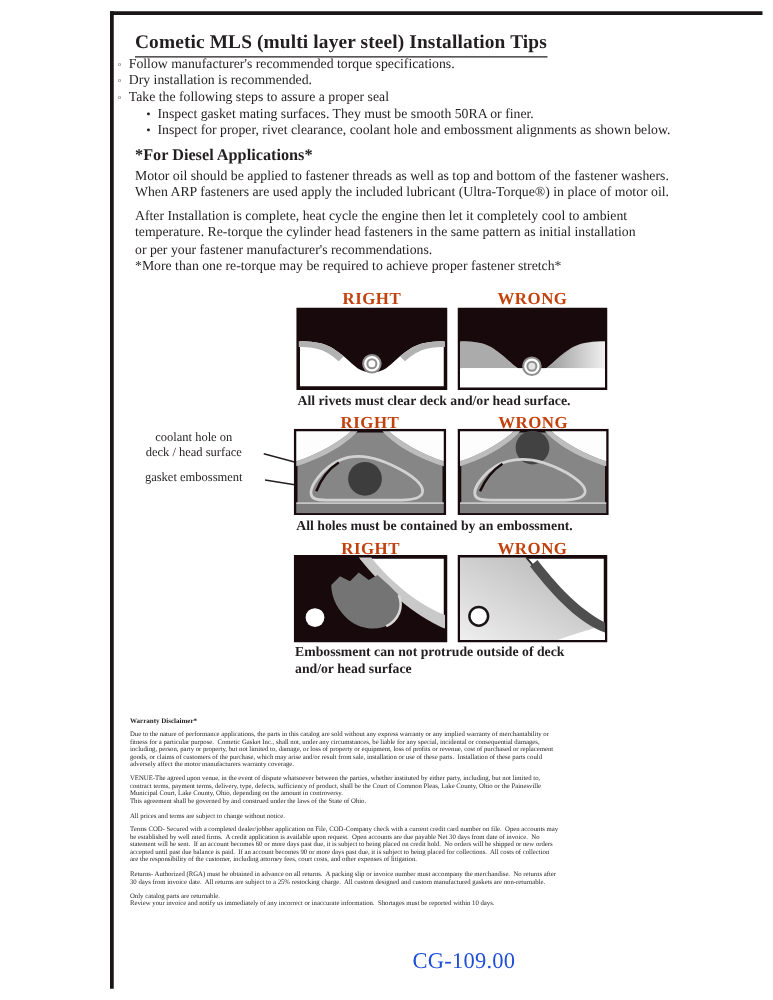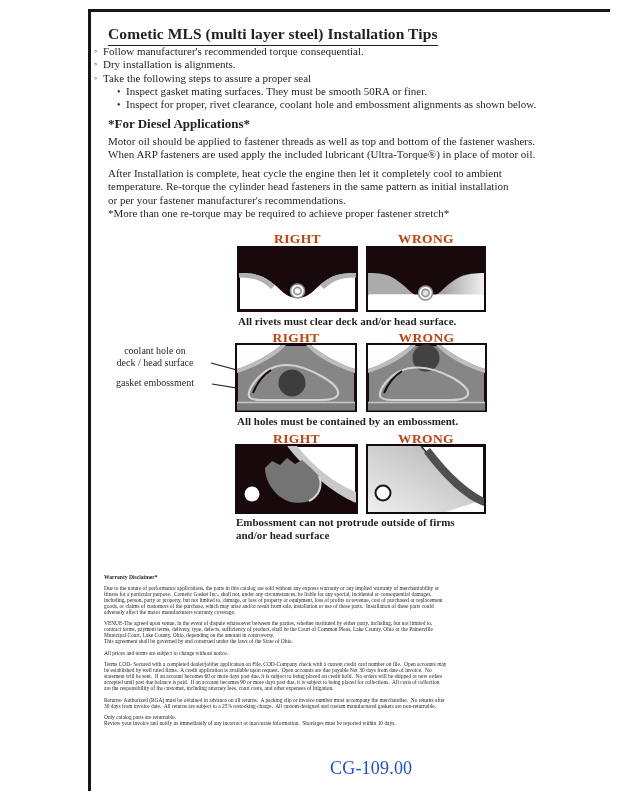--- a/index.html
+++ b/index.html
@@ -49,25 +49,25 @@
 <div class="page">
 
   <div class="border-top"></div>
   <div class="border-left"></div>
 
   <div class="title">Cometic MLS (multi layer steel) Installation Tips</div>
 
   <div class="bullets">
     <div class="row">
       <span class="glyph">◦</span>
-      <span>Follow manufacturer's recommended torque consequential.</span>
+      <span>Follow manufacturer's recommended torque specifications.</span>
     </div>
     <div class="row">
       <span class="glyph">◦</span>
-      <span>Dry installation is alignments.</span>
+      <span>Dry installation is recommended.</span>
     </div>
     <div class="row">
       <span class="glyph">◦</span>
       <span>Take the following steps to assure a proper seal</span>
     </div>
   </div>
 
   <div class="subbullets">
     <div class="row">
       <span class="glyph">•</span>
@@ -176,21 +176,21 @@
       </linearGradient>
     </defs>
     <rect x="1.5" y="1.5" width="117" height="67" fill="#ffffff" stroke="#17090c" stroke-width="3"></rect>
     <path d="M2,2 H55 C75,26 98,47 118,57 L118,68 H2 Z" fill="url(#g-row3)"></path>
     <path d="M55,2 C75,26 98,47 118,57" stroke="#2a2a2a" stroke-width="1.5" fill="none"></path>
     <path d="M80,68 C94,63 108,59 118,56 L118,68 Z" fill="#ffffff"></path>
     <path d="M64,4 C84,30 102,46 118,54 L118,62 C98,55 78,35 58,9 Z" fill="#4f4f4f"></path>
     <circle cx="17" cy="49" r="7.5" fill="#ffffff" stroke="#1a1516" stroke-width="2"></circle>
   </svg>
 
-  <div class="caption" style="left:236px;top:516px;">Embossment can not protrude outside of firms
+  <div class="caption" style="left:236px;top:516px;">Embossment can not protrude outside of deck
 and/or head surface</div>
 
   <div class="warranty">
     <h4>Warranty Disclaimer*</h4>
     <p>Due to the nature of performance applications, the parts in this catalog are sold without any express warranty or any implied warranty of merchantability or
 fitness for a particular purpose.  Cometic Gasket Inc., shall not, under any circumstances, be liable for any special, incidental or consequential damages,
 including, person, party or property, but not limited to, damage, or loss of property or equipment, loss of profits or revenue, cost of purchased or replacement
 goods, or claims of customers of the purchase, which may arise and/or result from sale, installation or use of these parts.  Installation of these parts could
 adversely affect the motor manufacturers warranty coverage.</p>
     <p>VENUE-The agreed upon venue, in the event of dispute whatsoever between the parties, whether instituted by either party, including, but not limited to,

